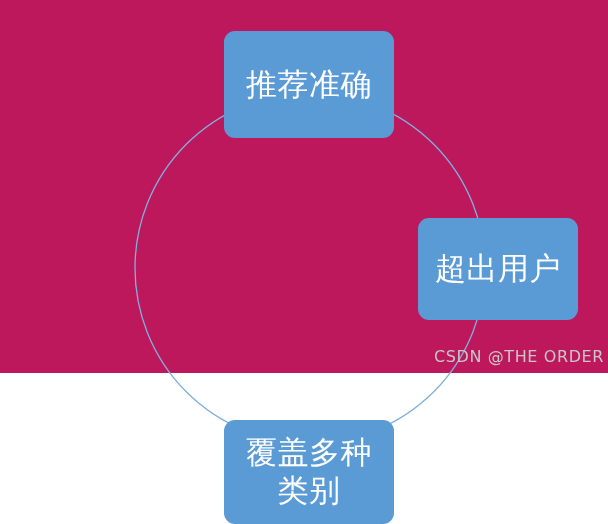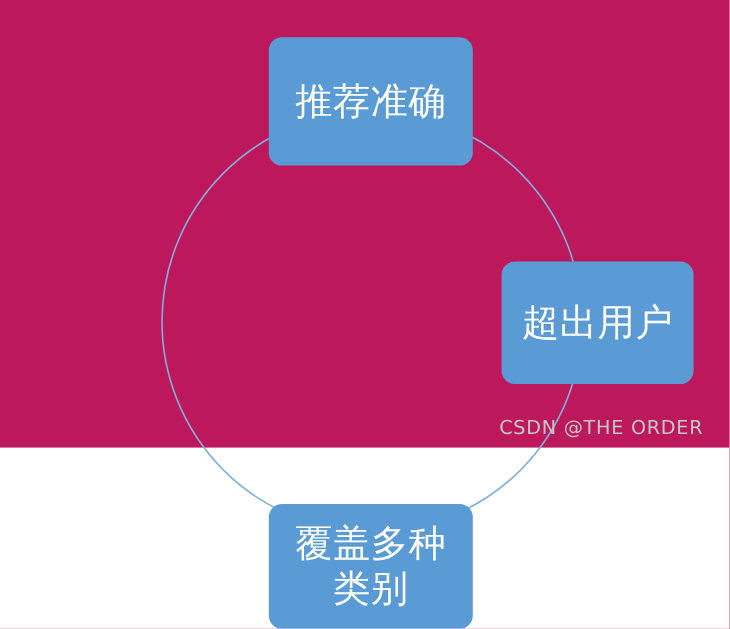--- a/index.html
+++ b/index.html
@@ -79,21 +79,21 @@
   .node-left {
     left: 42px;
     top: 218px;
     width: 166px;
     height: 102px;
   }
 
   
   .watermark {
     position: absolute;
-    right: 22px;
+    right: 4px;
     bottom: 7px;
     color: #c8c8c8;
     font-size: 16px;
     letter-spacing: 0.6px;
     font-family: "DejaVu Sans", "Liberation Sans", sans-serif;
     white-space: nowrap;
   }
 </style>
 </head>
 <body>

